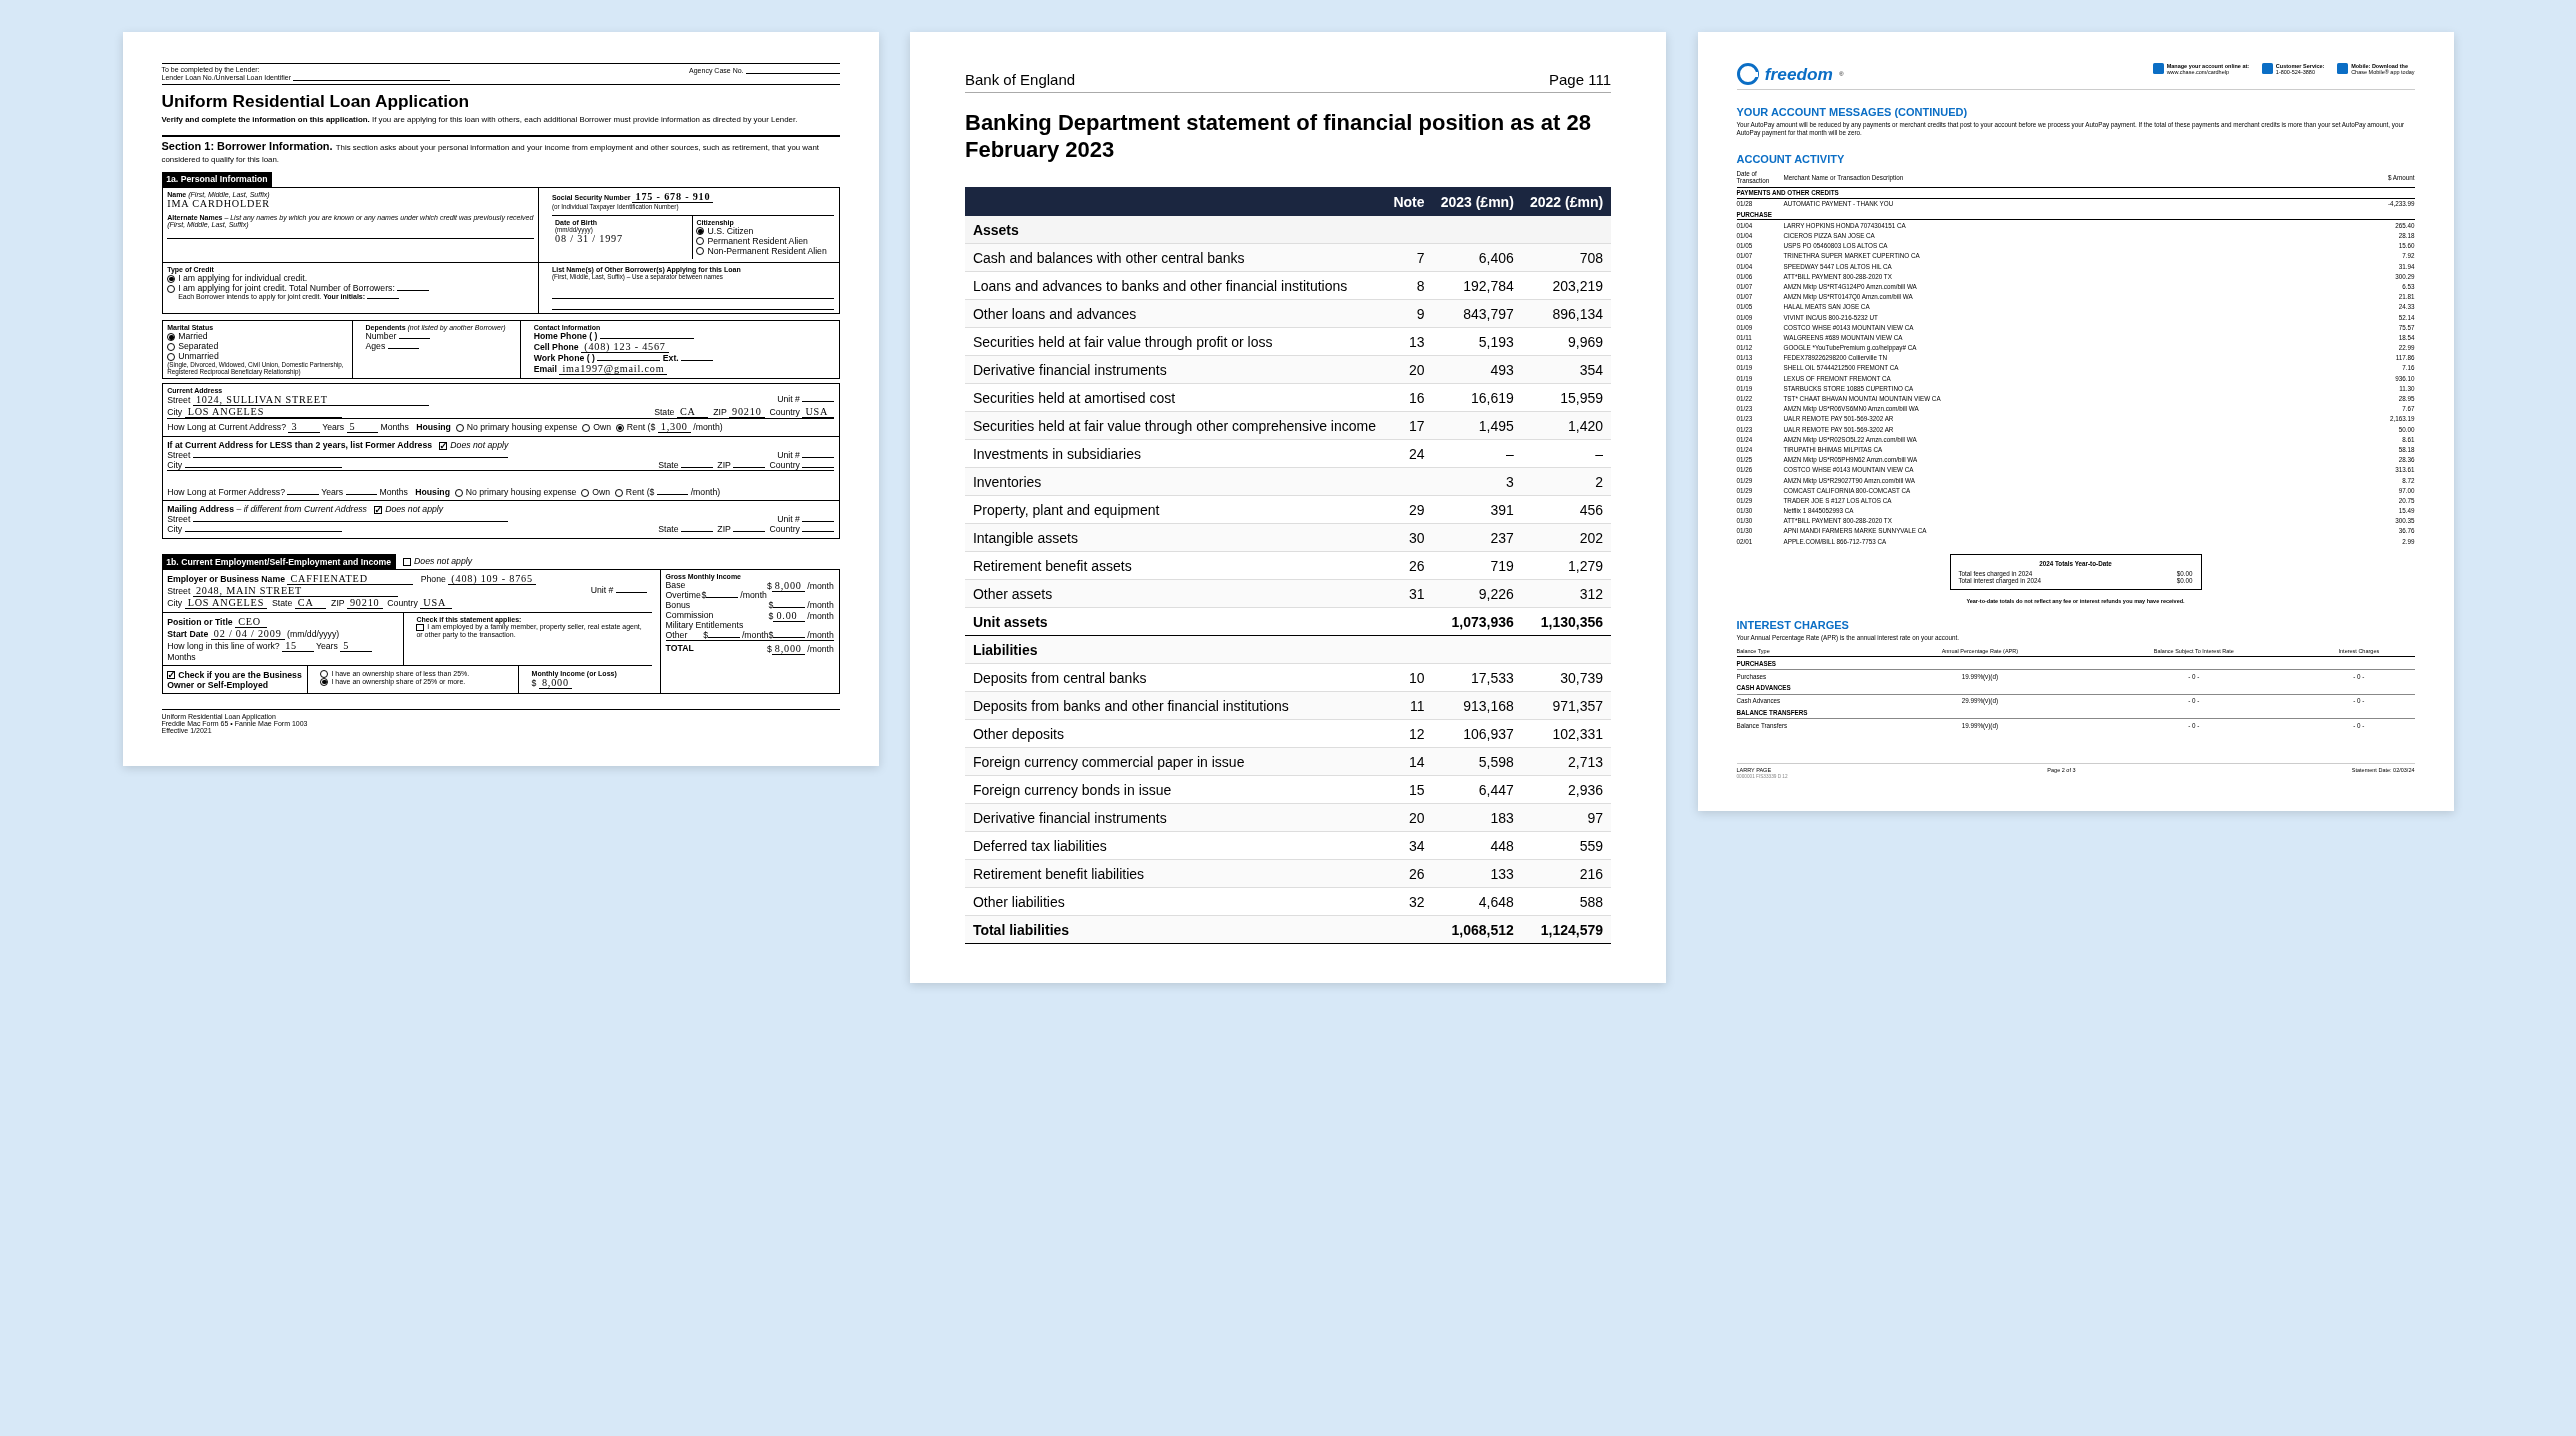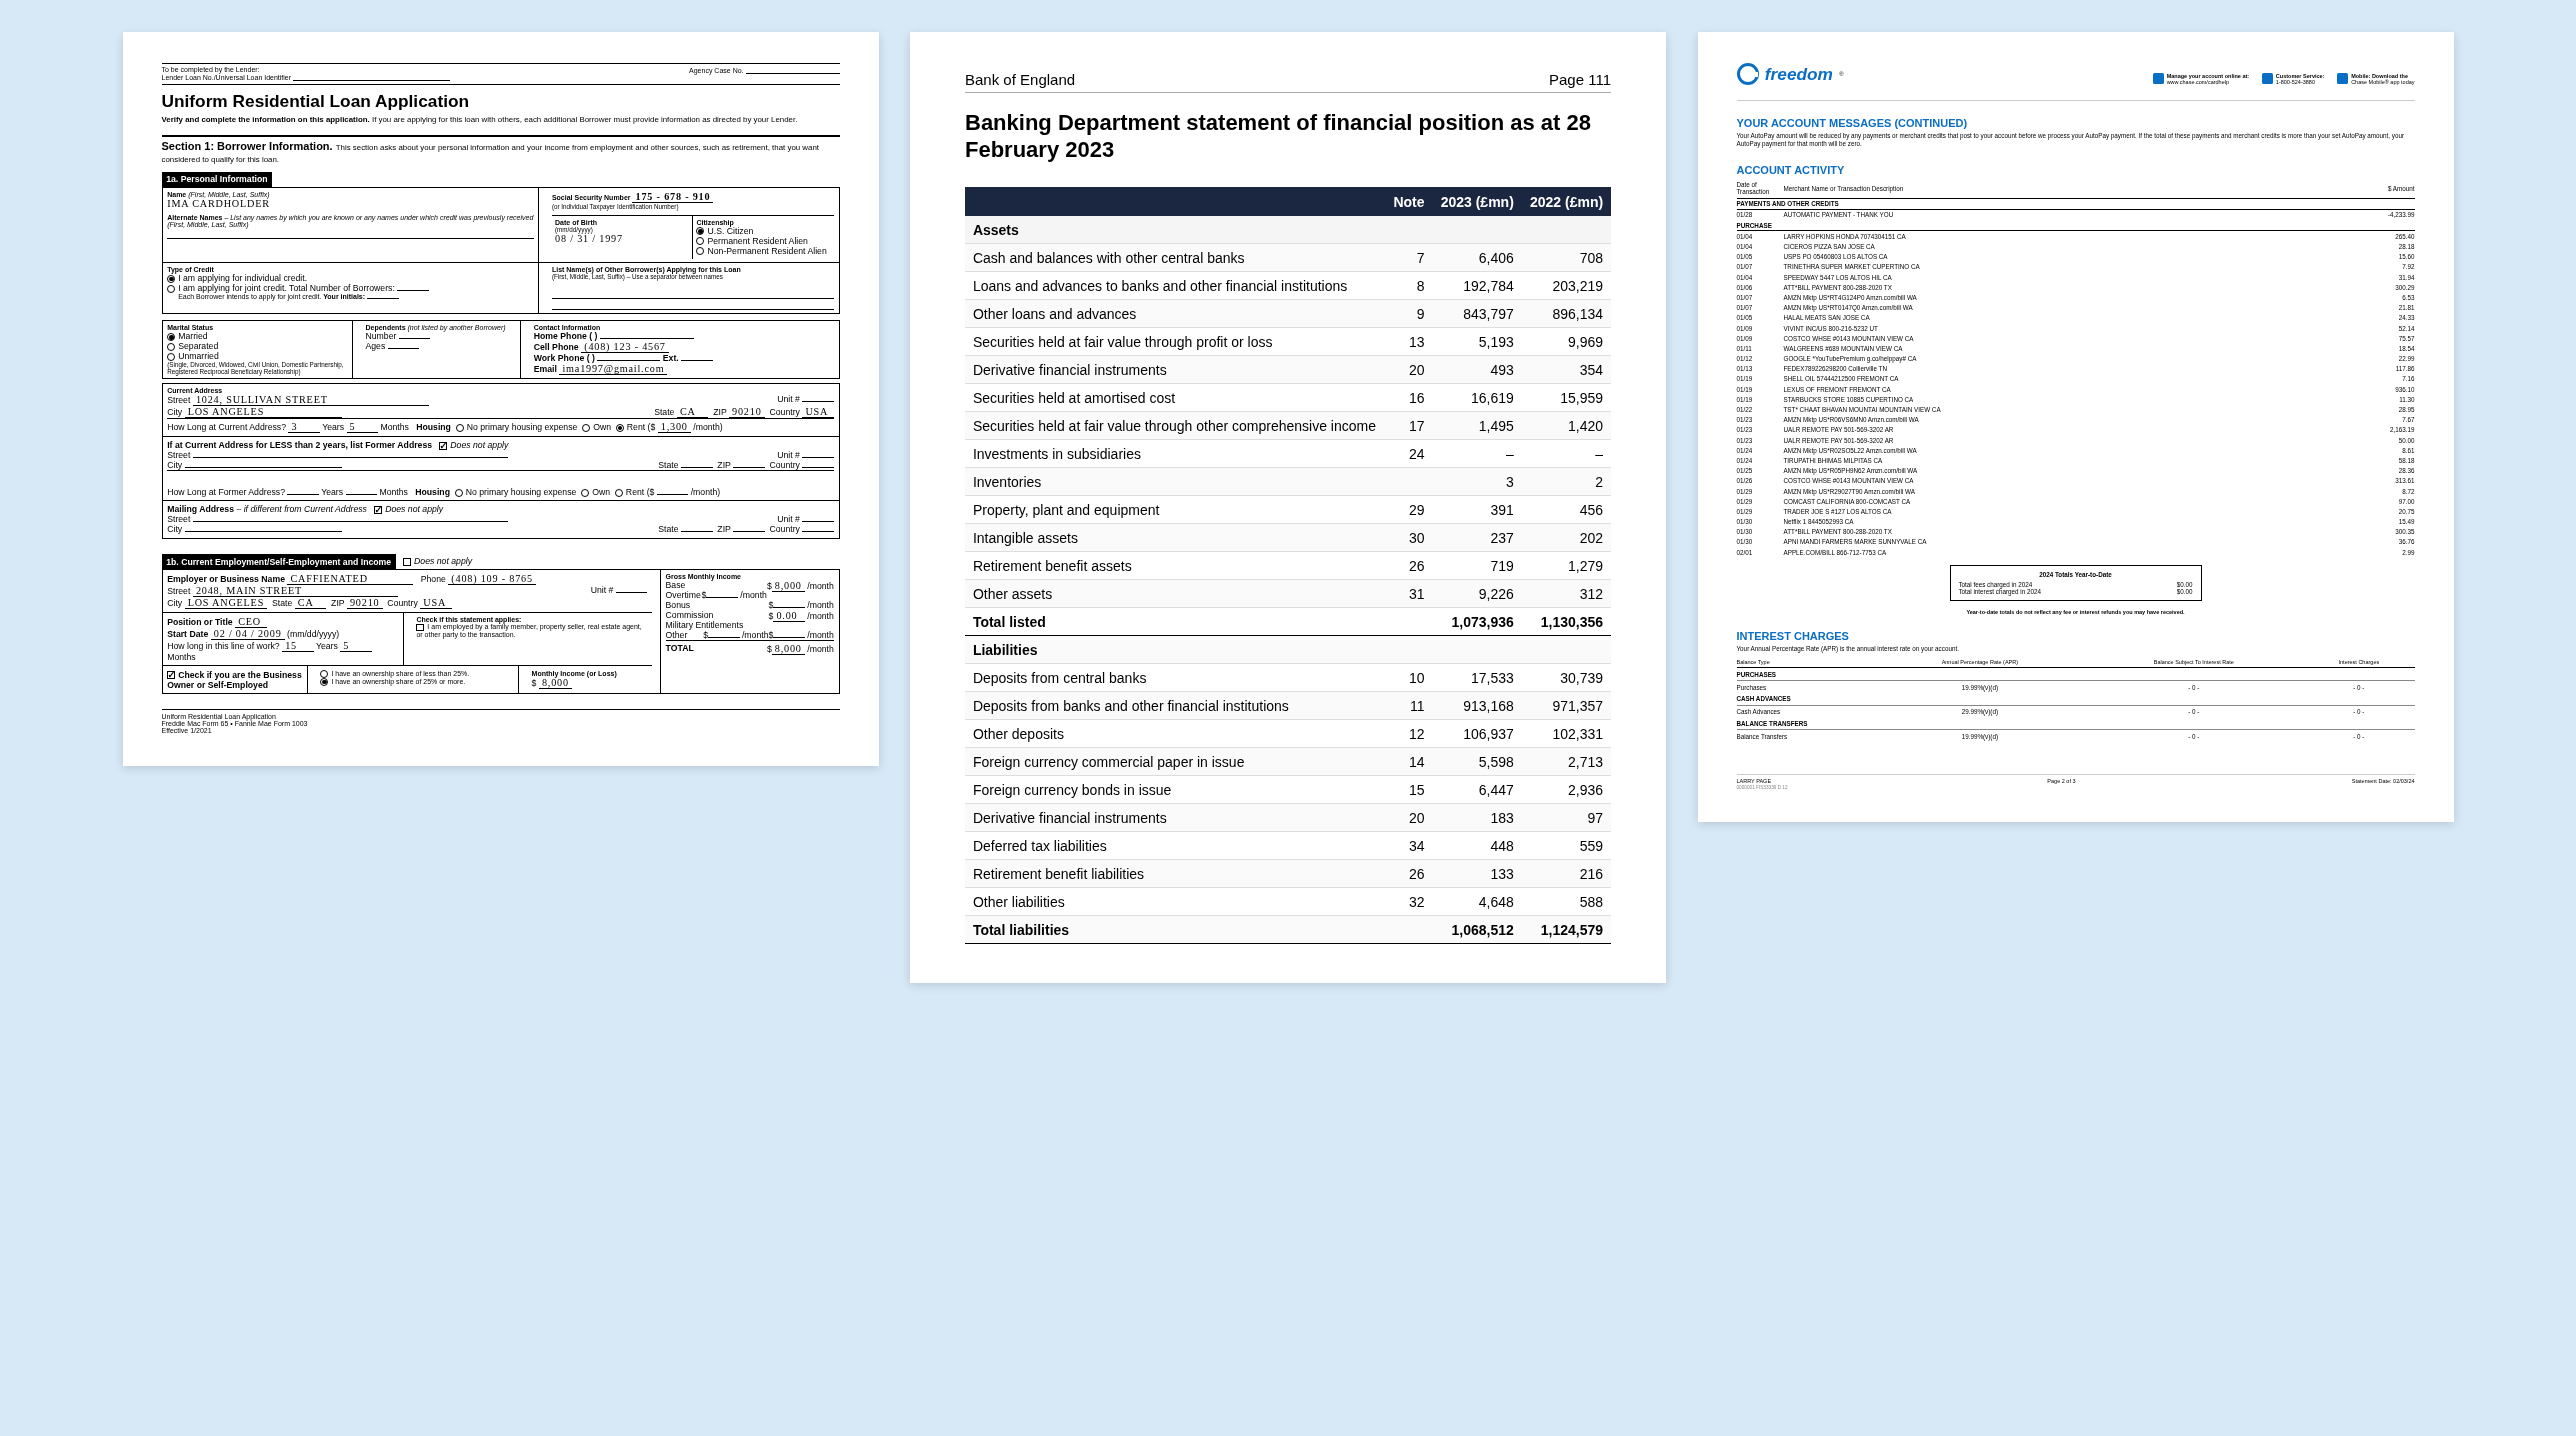--- a/index.html
+++ b/index.html
@@ -49,21 +49,21 @@
   .doc2 table { width:100%; border-collapse:collapse; margin-top:23.6px; font-size:14px;}
   .doc2 thead th { background:#1b2640; color:#fff; padding:6.3px 7.9px; text-align:right; font-weight:bold;}
   .doc2 thead th:first-child { text-align:left;}
   .doc2 tbody td { padding:5.5px 7.9px; text-align:right; border-bottom:0.8px solid #ddd;}
   .doc2 tbody td:first-child { text-align:left;}
   .doc2 .sect td { font-weight:bold; background:#f5f5f5;}
   .doc2 .total td { font-weight:bold; border-top:1.6px solid #000; border-bottom:1.6px solid #000;}
   .doc2 tbody tr:nth-child(even) td { background:#fafafa;}
   
   .doc3 { padding: 31.5px 39px; font-size:7px;}
-  .doc3 .tophdr { display:flex; align-items:flex-end; gap:15.7px; border-bottom:0.8px solid #ccc; padding-bottom:15px;}
+  .doc3 .tophdr { display:flex; align-items:flex-start; gap:15.7px; border-bottom:0.8px solid #ccc; padding-bottom:4px;}
   .doc3 .logo { display:flex; align-items:center; gap:6.3px;}
   .doc3 .logomark { width:22px; height:22px; border:3.9px solid #0b6ec5; border-radius:50%; background:#fff; position:relative;}
   .doc3 .logomark::after{content:'';position:absolute;right:-2.4px;top:6.3px;width:4.7px;height:4.7px;background:#fff;}
   .doc3 .brand { font-size:17.3px; font-style:italic; font-weight:bold; color:#0b6ec5;}
   .doc3 .hdritem { font-size:5.5px; display:flex; gap:3.1px; align-items:flex-start;}
   .doc3 .hdricon { width:11px; height:11px; background:#0b6ec5; border-radius:1.6px; flex-shrink:0;}
   .doc3 h2 { color:#0b6ec5; font-size:11px; font-weight:bold; margin-top:15.7px;}
   .doc3 .msg { font-size:6.3px; margin-top:3.1px; line-height:1.3;}
   .doc3 table { width:100%; border-collapse:collapse; margin-top:3.1px;}
   .doc3 th { text-align:left; font-size:6.3px; border-bottom:0.8px solid #000; padding:2.4px 0; font-weight:normal;}
@@ -341,21 +341,21 @@
           <td>719</td>
           <td>1,279</td>
         </tr>
         <tr>
           <td>Other assets</td>
           <td>31</td>
           <td>9,226</td>
           <td>312</td>
         </tr>
         <tr class="total">
-          <td>Total listed</td>
+          <td>Unit assets</td>
           <td></td>
           <td>1,073,936</td>
           <td>1,130,356</td>
         </tr>
         <tr class="sect">
           <td colspan="4">Liabilities</td>
         </tr>
         <tr>
           <td>Deposits from central banks</td>
           <td>10</td>

